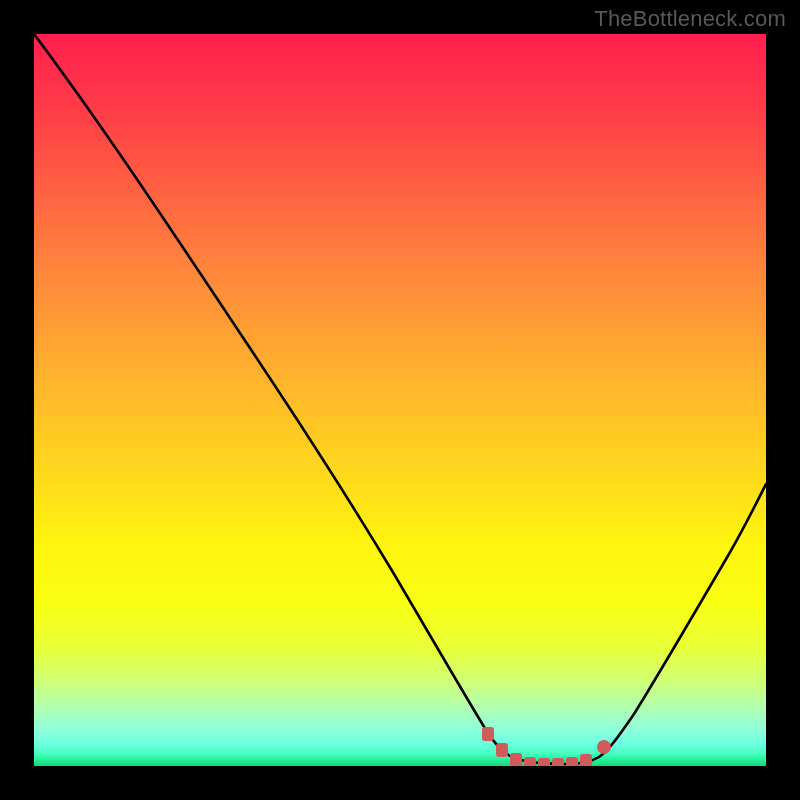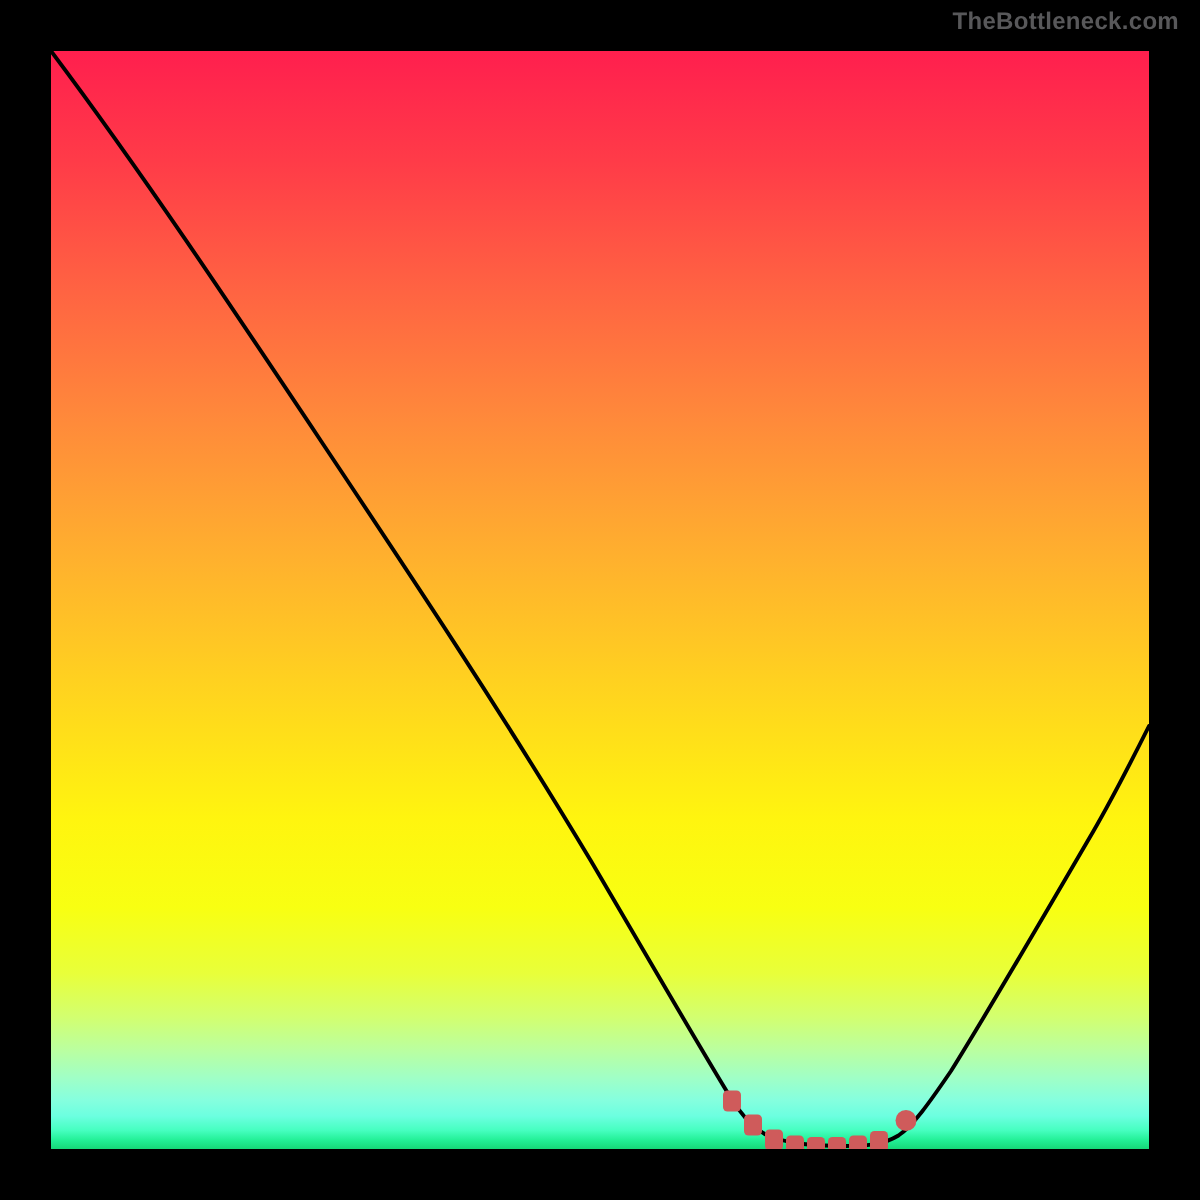--- a/index.html
+++ b/index.html
@@ -8,22 +8,22 @@
     height: 800px;
     background: #000;
     position: relative;
     font-family: Arial, sans-serif;
   }
   .watermark {
     position: absolute;
     top: 6px;
     right: 14px;
     color: #58585a;
-    font-size: 16px;
-    font-weight: 700;
+    font-size: 22px;
+    font-weight: 400;
     letter-spacing: 0.2px;
     z-index: 10;
   }
   .plot-area {
     position: absolute;
     left: 34px;
     top: 34px;
     width: 732px;
     height: 732px;
     overflow: hidden;

